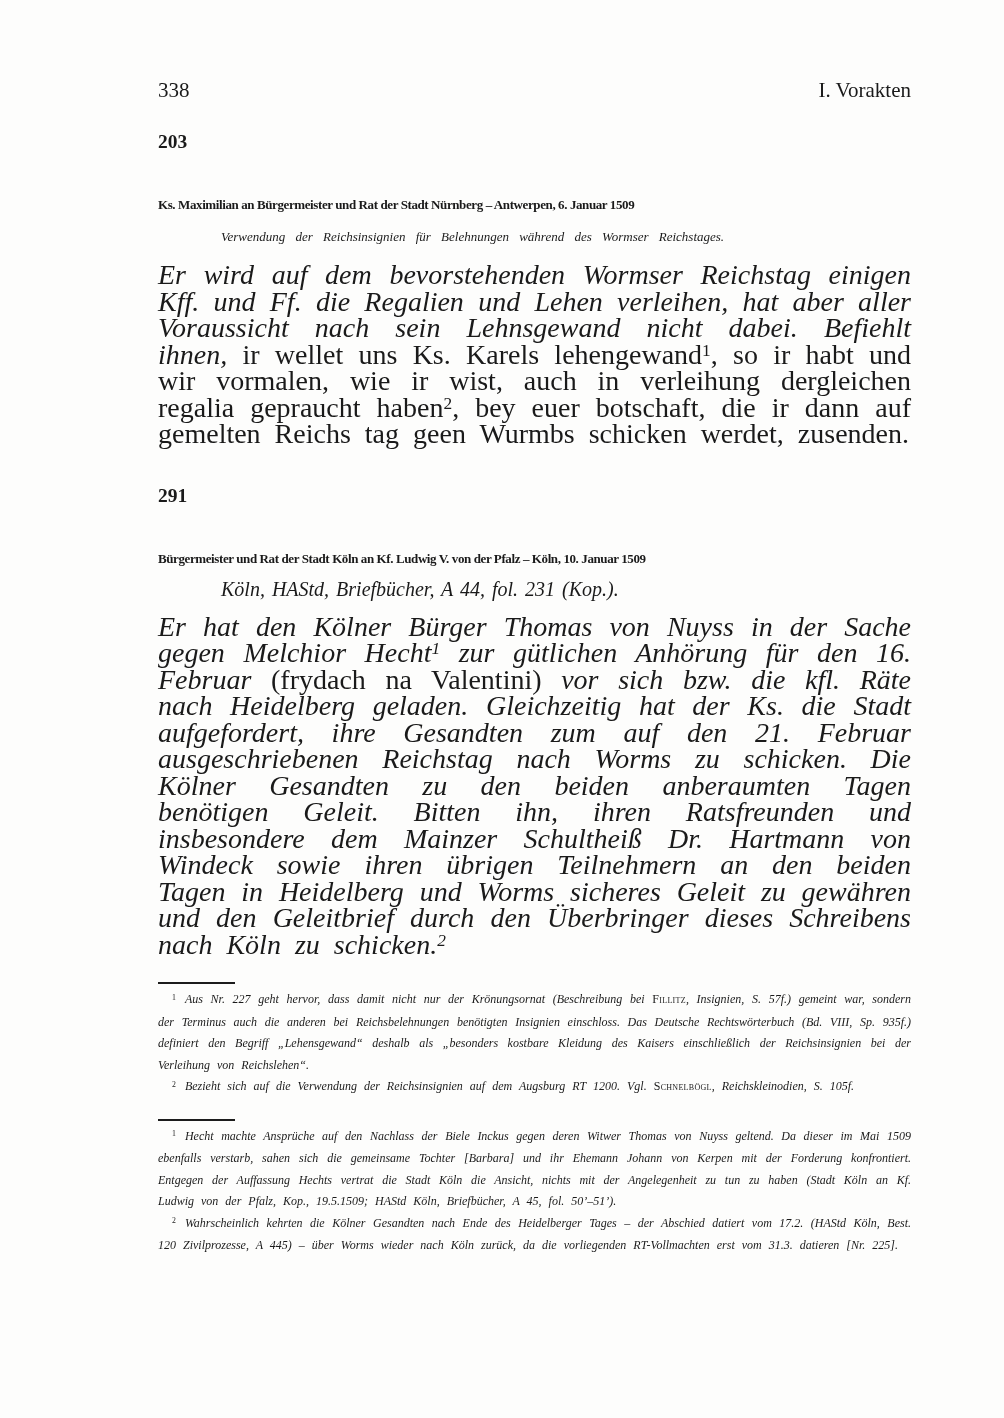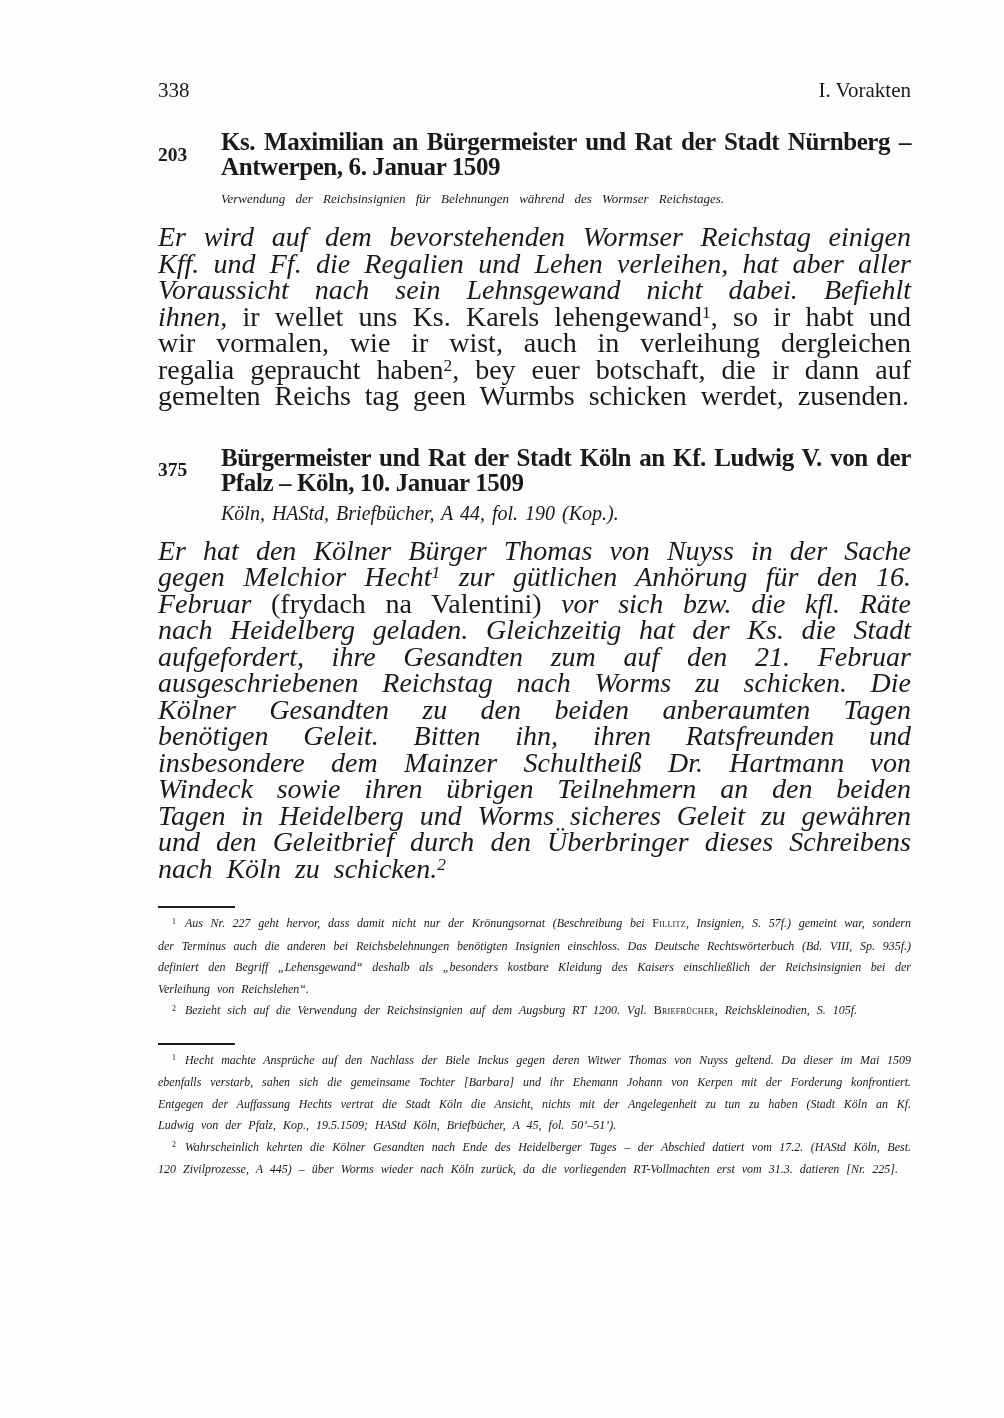--- a/index.html
+++ b/index.html
@@ -10,24 +10,24 @@
     background: #fdfdfc;
     color: #1a1a1a;
     font-family: Liberation Serif, serif;
   }
   .content { position: absolute; left: 158px; top: 79px; width: 753px; }
 
   .pagehead { position: relative; font-size: 21px; line-height: 23px; margin-bottom: 27px; }
   .page-num { position: absolute; left: 0; top: 0; }
   .running-head { text-align: right; }
 
-  .entry-row { display: flex; align-items: center; }
+  .entry-row { display: flex; align-items: flex-start; flex-direction: column; }
   .entry-num { flex: 0 0 63px; font-weight: 700; font-size: 19.5px; line-height: 25px; }
   .entry-heading {
-    flex: 1; font-weight: 700; font-size: 25px; line-height: 25px;
+    flex: 1; font-weight: 700; font-size: 13px; line-height: 25px;
     letter-spacing: -0.4px; text-align: justify; text-align-last: left;
   }
   .entry-indent { margin-left: 63px; }
   .regest {
     margin-top: 7px; font-style: italic; font-size: 13px; line-height: 26px;
     word-spacing: 7px; text-align: justify; text-align-last: left;
   }
   .source {
     margin-top: 5px; font-style: italic; font-size: 20px; line-height: 26px;
     word-spacing: 2px; text-align: justify; text-align-last: left;
@@ -67,32 +67,32 @@
       <div class="entry-row">
         <div class="entry-num">203</div>
         <div class="entry-heading">Ks. Maximilian an Bürgermeister und Rat der Stadt Nürnberg – Antwerpen, 6. Januar 1509</div>
       </div>
       <p class="regest entry-indent">Verwendung der Reichsinsignien für Belehnungen während des Wormser Reichstages.</p>
       <p class="body-par"><span class="italic">Er wird auf dem bevorstehenden Wormser Reichstag einigen Kff. und Ff. die Regalien und Lehen verleihen, hat aber aller Voraussicht nach sein Lehnsgewand nicht dabei. Befiehlt ihnen, </span><span class="roman">ir wellet uns Ks. Karels lehengewand</span><span class="sup roman">1</span><span class="roman">, so ir habt und wir vormalen, wie ir wist, auch in verleihung dergleichen regalia gepraucht haben</span><span class="sup roman">2</span><span class="roman">, bey euer botschaft, die ir dann auf gemelten Reichs tag geen Wurmbs schicken werdet, zusenden.</span></p>
     </section>
 
     <section class="entry entry-gap">
       <div class="entry-row">
-        <div class="entry-num">375</div>
+        <div class="entry-num">291</div>
         <div class="entry-heading">Bürgermeister und Rat der Stadt Köln an Kf. Ludwig V. von der Pfalz – Köln, 10. Januar 1509</div>
       </div>
-      <p class="source entry-indent">Köln, HAStd, Briefbücher, A 44, fol. 190 (Kop.).</p>
+      <p class="source entry-indent">Köln, HAStd, Briefbücher, A 44, fol. 231 (Kop.).</p>
       <p class="body-par"><span class="italic">Er hat den Kölner Bürger Thomas von Nuyss in der Sache gegen Melchior Hecht</span><span class="sup italic">1</span><span class="italic"> zur gütlichen Anhörung für den 16. Februar </span><span class="roman">(frydach na Valentini)</span><span class="italic"> vor sich bzw. die kfl. Räte nach Heidelberg geladen. Gleichzeitig hat der Ks. die Stadt aufgefordert, ihre Gesandten zum auf den 21. Februar ausgeschriebenen Reichstag nach Worms zu schicken. Die Kölner Gesandten zu den beiden anberaumten Tagen benötigen Geleit. Bitten ihn, ihren Ratsfreunden und insbesondere dem Mainzer Schultheiß Dr. Hartmann von Windeck sowie ihren übrigen Teilnehmern an den beiden Tagen in Heidelberg und Worms sicheres Geleit zu gewähren und den Geleitbrief durch den Überbringer dieses Schreibens nach Köln zu schicken.</span><span class="sup italic">2</span></p>
     </section>
 
     <div class="footnotes">
 
       <div class="fn-rule fn-rule-a"></div>
       <p class="footnote"><span class="fn-marker">1</span><span><span class="italic">Aus Nr. 227 geht hervor, dass damit nicht nur der Krönungsornat (Beschreibung bei </span><span class="sc">Fillitz</span><span class="italic">, Insignien, S. 57f.) gemeint war, sondern der Terminus auch die anderen bei Reichsbelehnungen benötigten Insignien einschloss. Das Deutsche Rechtswörterbuch (Bd. VIII, Sp. 935f.) definiert den Begriff „Lehensgewand“ deshalb als „besonders kostbare Kleidung des Kaisers einschließlich der Reichsinsignien bei der Verleihung von Reichslehen“.</span></span></p>
-      <p class="footnote"><span class="fn-marker">2</span><span><span class="italic">Bezieht sich auf die Verwendung der Reichsinsignien auf dem Augsburg RT 1200. Vgl. </span><span class="sc">Briefbücher</span><span class="italic">, Reichskleinodien, S. 105f.</span></span></p>
+      <p class="footnote"><span class="fn-marker">2</span><span><span class="italic">Bezieht sich auf die Verwendung der Reichsinsignien auf dem Augsburg RT 1200. Vgl. </span><span class="sc">Schnelbögl</span><span class="italic">, Reichskleinodien, S. 105f.</span></span></p>
 
       <div class="fn-rule fn-rule-b"></div>
       <p class="footnote"><span class="fn-marker">1</span><span><span class="italic">Hecht machte Ansprüche auf den Nachlass der Biele Inckus gegen deren Witwer Thomas von Nuyss geltend. Da dieser im Mai 1509 ebenfalls verstarb, sahen sich die gemeinsame Tochter [Barbara] und ihr Ehemann Johann von Kerpen mit der Forderung konfrontiert. Entgegen der Auffassung Hechts vertrat die Stadt Köln die Ansicht, nichts mit der Angelegenheit zu tun zu haben (Stadt Köln an Kf. Ludwig von der Pfalz, Kop., 19.5.1509; HAStd Köln, Briefbücher, A 45, fol. 50’–51’).</span></span></p>
       <p class="footnote"><span class="fn-marker">2</span><span><span class="italic">Wahrscheinlich kehrten die Kölner Gesandten nach Ende des Heidelberger Tages – der Abschied datiert vom 17.2. (HAStd Köln, Best. 120 Zivilprozesse, A 445) – über Worms wieder nach Köln zurück, da die vorliegenden RT-Vollmachten erst vom 31.3. datieren [Nr. 225].</span></span></p>
 
     </div>
   </div>
 </div>
 
 </body></html>

